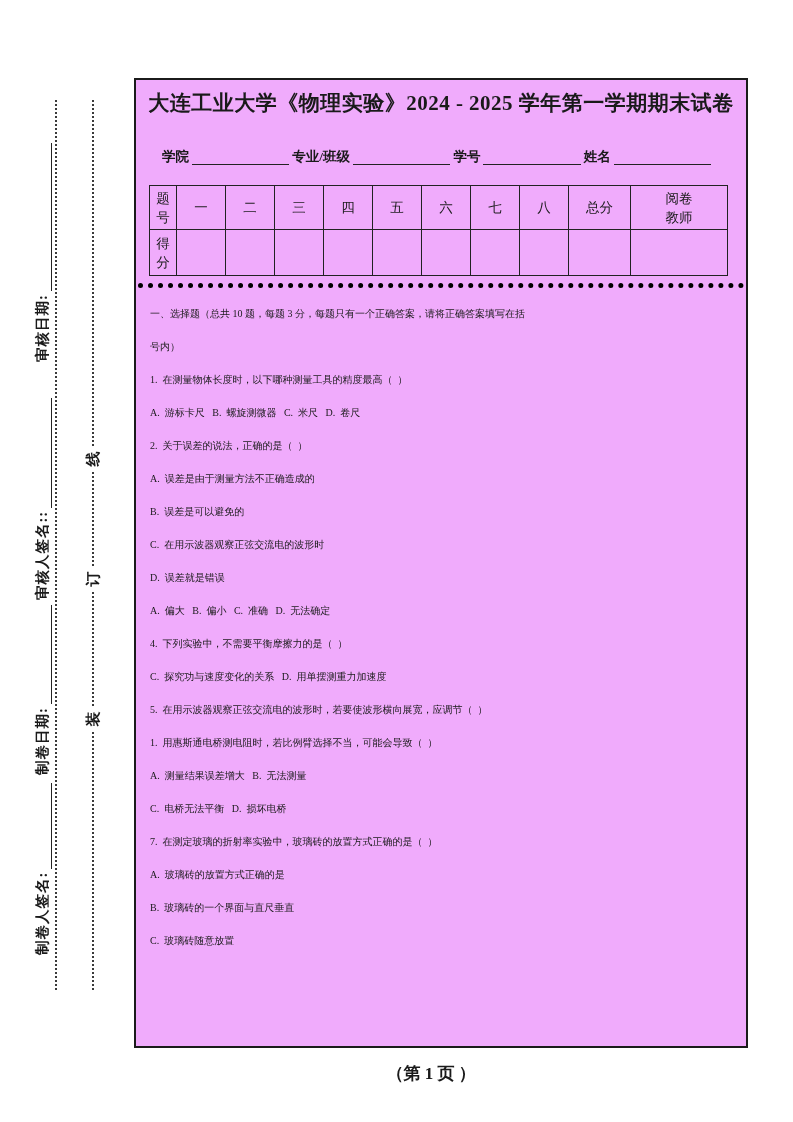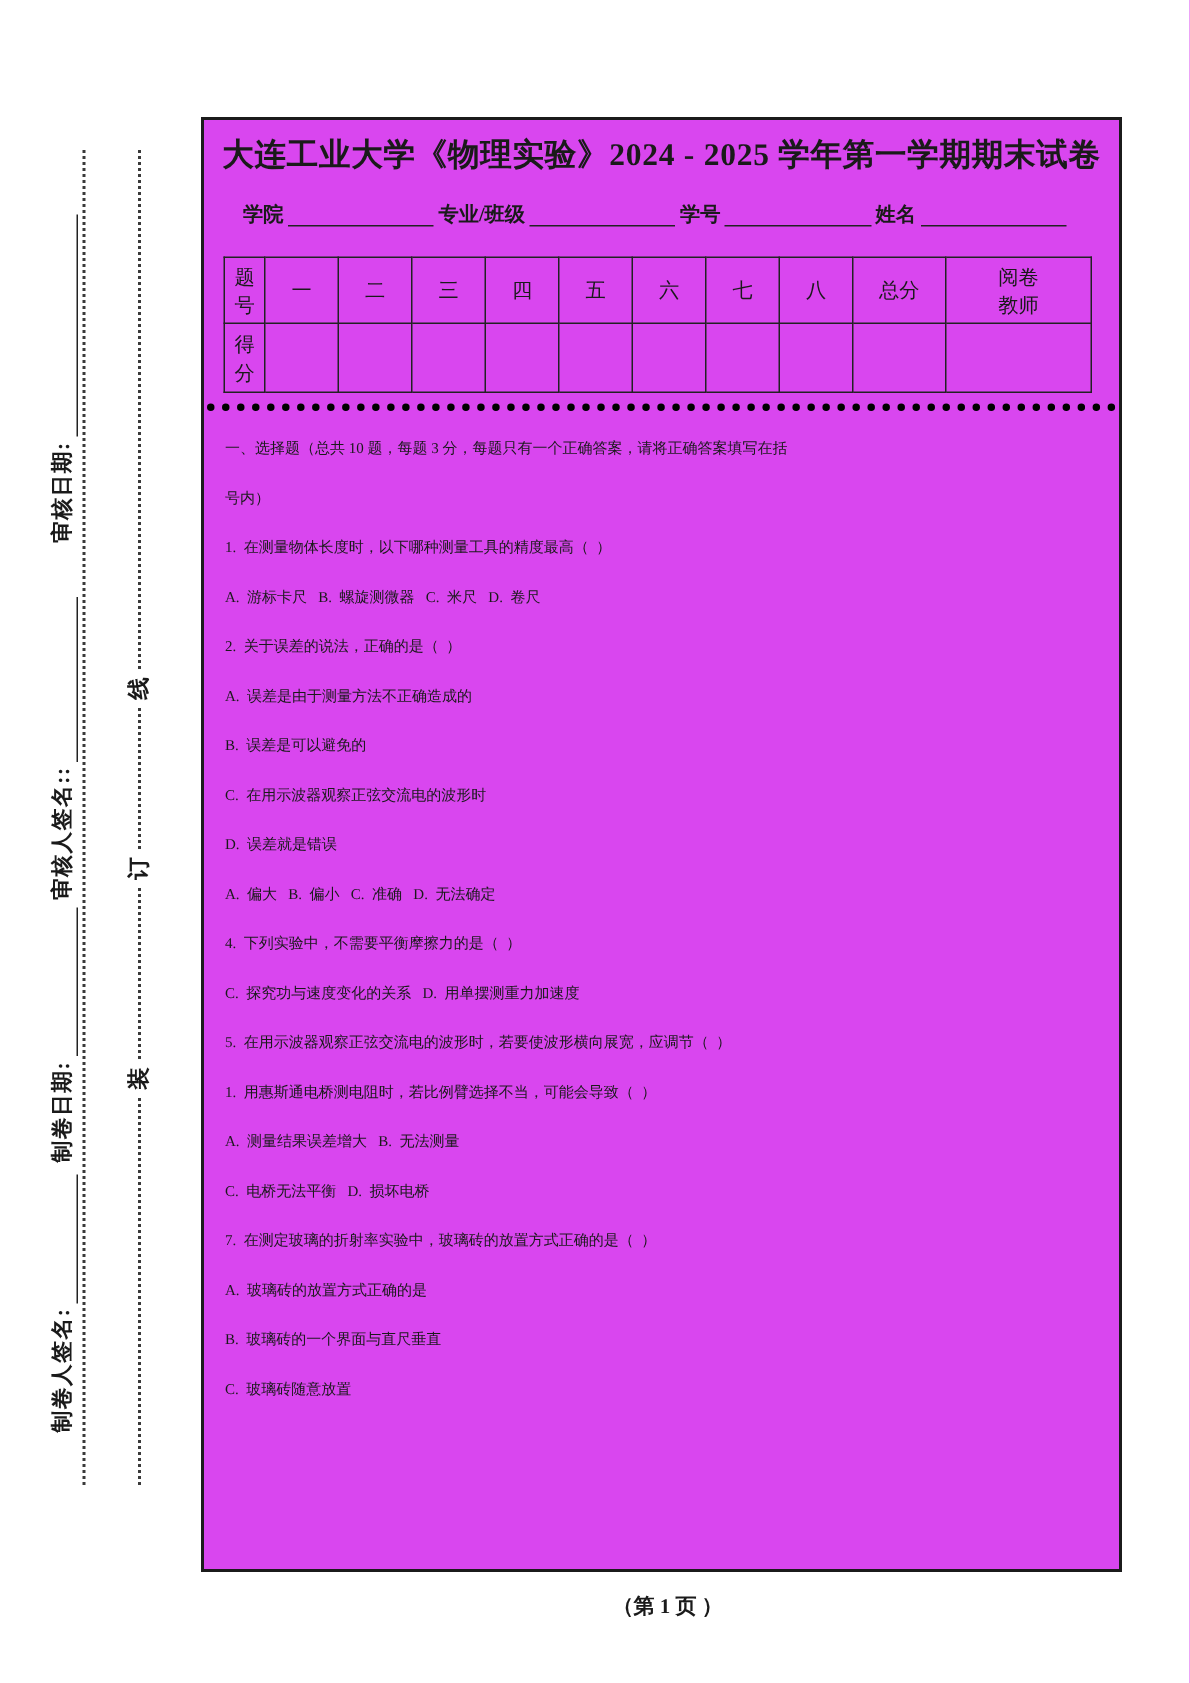--- a/index.html
+++ b/index.html
@@ -21,34 +21,34 @@
   .dotline{position:absolute;top:100px;height:890px;width:0;border-left:2px dotted #3a3a3a;}
   .dotline-1{left:55px;}
   .dotline-2{left:92px;}
   .bind-char{
     position:absolute;left:82px;width:22px;height:22px;line-height:22px;text-align:center;
     transform:rotate(-90deg);background:#ffffff;font-size:15px;font-weight:bold;z-index:2;
   }
   
   .main-box{
     position:absolute;left:134px;top:78px;width:614px;height:970px;
-    border:2px solid #1b1b1b;box-sizing:border-box;background:#d946ef;
+    border:2px solid #1b1b1b;box-sizing:border-box;background:#f0abfc;
   }
   .title{margin-top:9px;text-align:center;font-size:21px;font-weight:bold;letter-spacing:0.5px;white-space:nowrap;}
-  .form-row{display:flex;align-items:flex-end;margin:17px 32px 0 26px;font-size:13.5px;font-weight:bold;}
+  .form-row{display:flex;align-items:flex-end;margin:31px 32px 0 26px;font-size:13.5px;font-weight:bold;}
   .f-label{white-space:nowrap;line-height:17px;}
   .f-blank{flex:1;border-bottom:1.4px solid #222;height:5px;margin:0 3px;}
   .score-table{border-collapse:collapse;table-layout:fixed;margin:20px 0 0 13px;width:578px;font-size:13.5px;}
   .score-table td{border:1.6px solid #222;text-align:center;vertical-align:middle;padding:0;white-space:pre-line;line-height:19px;}
   .score-table tr.hdr{height:44px;}
   .score-table tr.scr{height:46px;}
   .dotted-sep{margin:7px 2px 0 2px;border-top:5px dotted #000;height:0;}
   .content{margin-top:9px;padding:0 16px 0 14px;font-size:10px;line-height:33px;}
   .content .line{white-space:pre-wrap;height:33px;}
-  .footer{position:absolute;top:1062px;left:138px;width:614px;text-align:center;font-size:14px;font-weight:bold;}
+  .footer{position:absolute;top:1062px;left:124px;width:614px;text-align:center;font-size:17px;font-weight:bold;}
 </style>
 </head>
 <body>
 
 <div class="seal-group g1">
   <span class="seal-label">审核日期:</span>
   <span class="seal-blank"></span>
 </div>
 <div class="seal-group g2">
   <span class="seal-label">审核人签名::</span>

